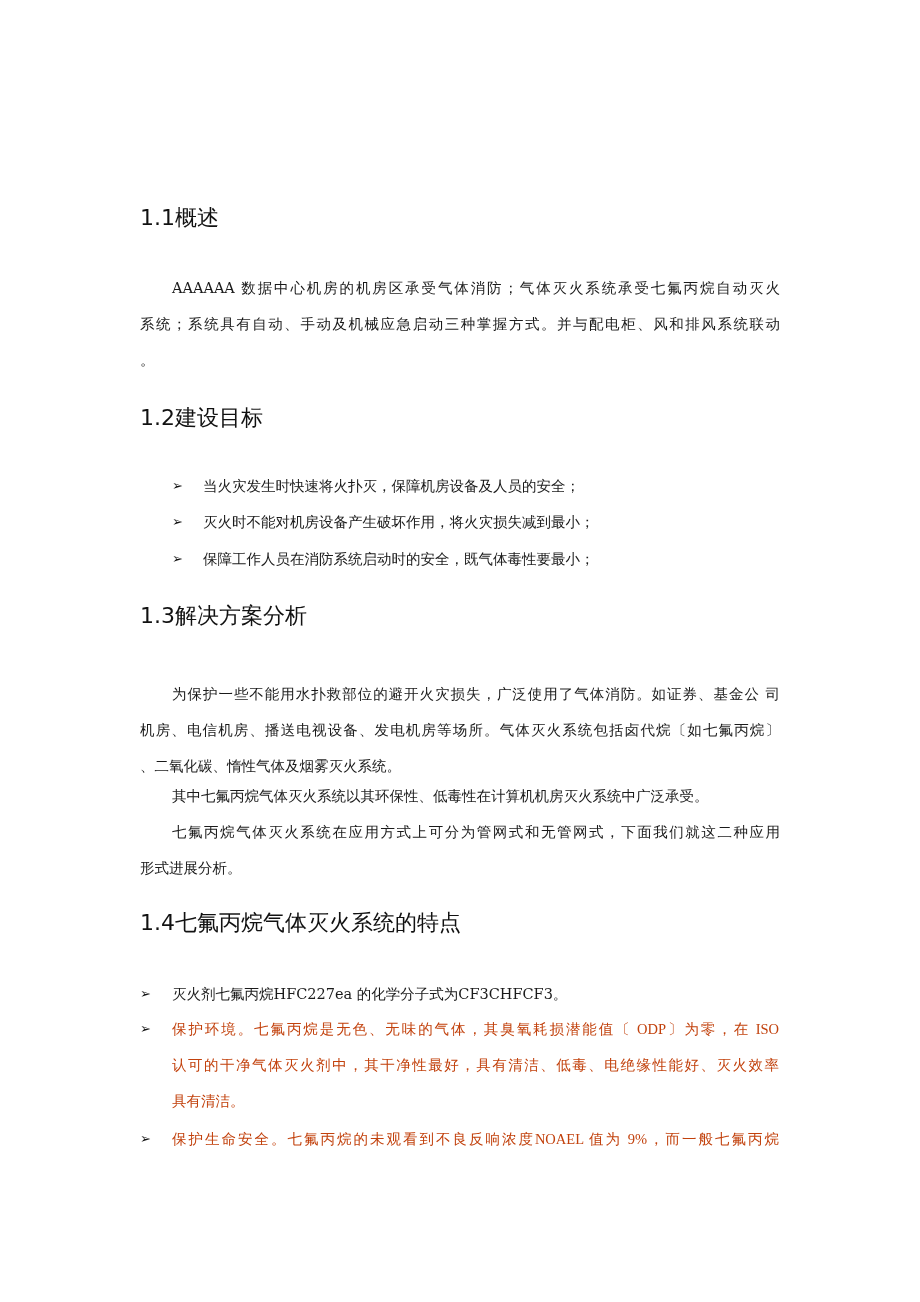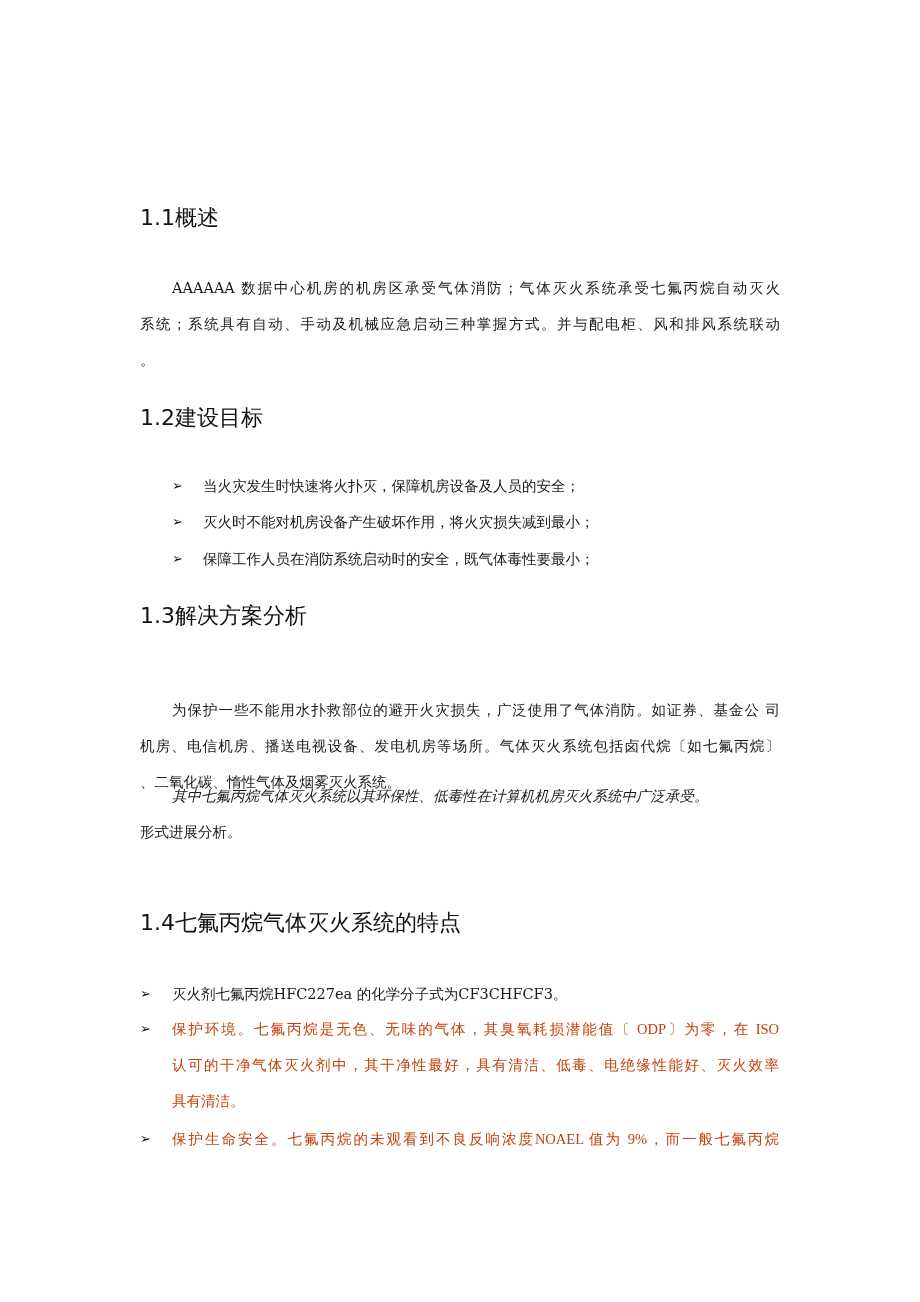--- a/index.html
+++ b/index.html
@@ -108,31 +108,32 @@
     <span class="bullet-glyph" style="left:172px; top:0;">➢</span>
     <span class="bullet-text" style="left:203px; top:0;">灭火时不能对机房设备产生破坏作用，将火灾损失减到最小；</span>
   </div>
   <div class="bullet-row" style="left:0; top:541px;">
     <span class="bullet-glyph" style="left:172px; top:0;">➢</span>
     <span class="bullet-text" style="left:203px; top:0;">保障工作人员在消防系统启动时的安全，既气体毒性要最小；</span>
   </div>
 
   <div class="h2" style="top:601px;">1.3解决方案分析</div>
 
-  <div class="para" style="top:692px;">
+  <div class="para" style="top:676px;">
     <div style="text-align:justify; text-align-last:justify; padding-left:32px;">为保护一些不能用水扑救部位的避开火灾损失，广泛使用了气体消防。如证券、基金公 司</div>
     <div style="text-align:justify; text-align-last:justify;">机房、电信机房、播送电视设备、发电机房等场所。气体灭火系统包括卤代烷〔如七氟丙烷〕</div>
     <div>、二氧化碳、惰性气体及烟雾灭火系统。</div>
   </div>
 
   <div class="para" style="top:778px;">
-    <div style="padding-left:32px;font-style:italic;">其中七氟丙烷气体灭火系统以其环保性、低毒性在计算机机房灭火系统中广泛承受。</div>
+    <div style="padding-left:32px;">其中七氟丙烷气体灭火系统以其环保性、低毒性在计算机机房灭火系统中广泛承受。</div>
   </div>
 
   <div class="para" style="top:814px;">
+    <div style="text-align:justify; text-align-last:justify; padding-left:32px;">七氟丙烷气体灭火系统在应用方式上可分为管网式和无管网式，下面我们就这二种应用</div>
     <div>形式进展分析。</div>
   </div>
 
   <div class="h2" style="top:908px;text-align:center;">1.4七氟丙烷气体灭火系统的特点</div>
 
   <div class="bullet-row" style="left:0; top:976px;">
     <span class="bullet-glyph" style="left:140px; top:0;">➢</span>
     <span class="bullet-text" style="left:172px; top:0;">灭火剂七氟丙烷HFC227ea   的化学分子式为CF3CHFCF3。</span>
   </div>
 

